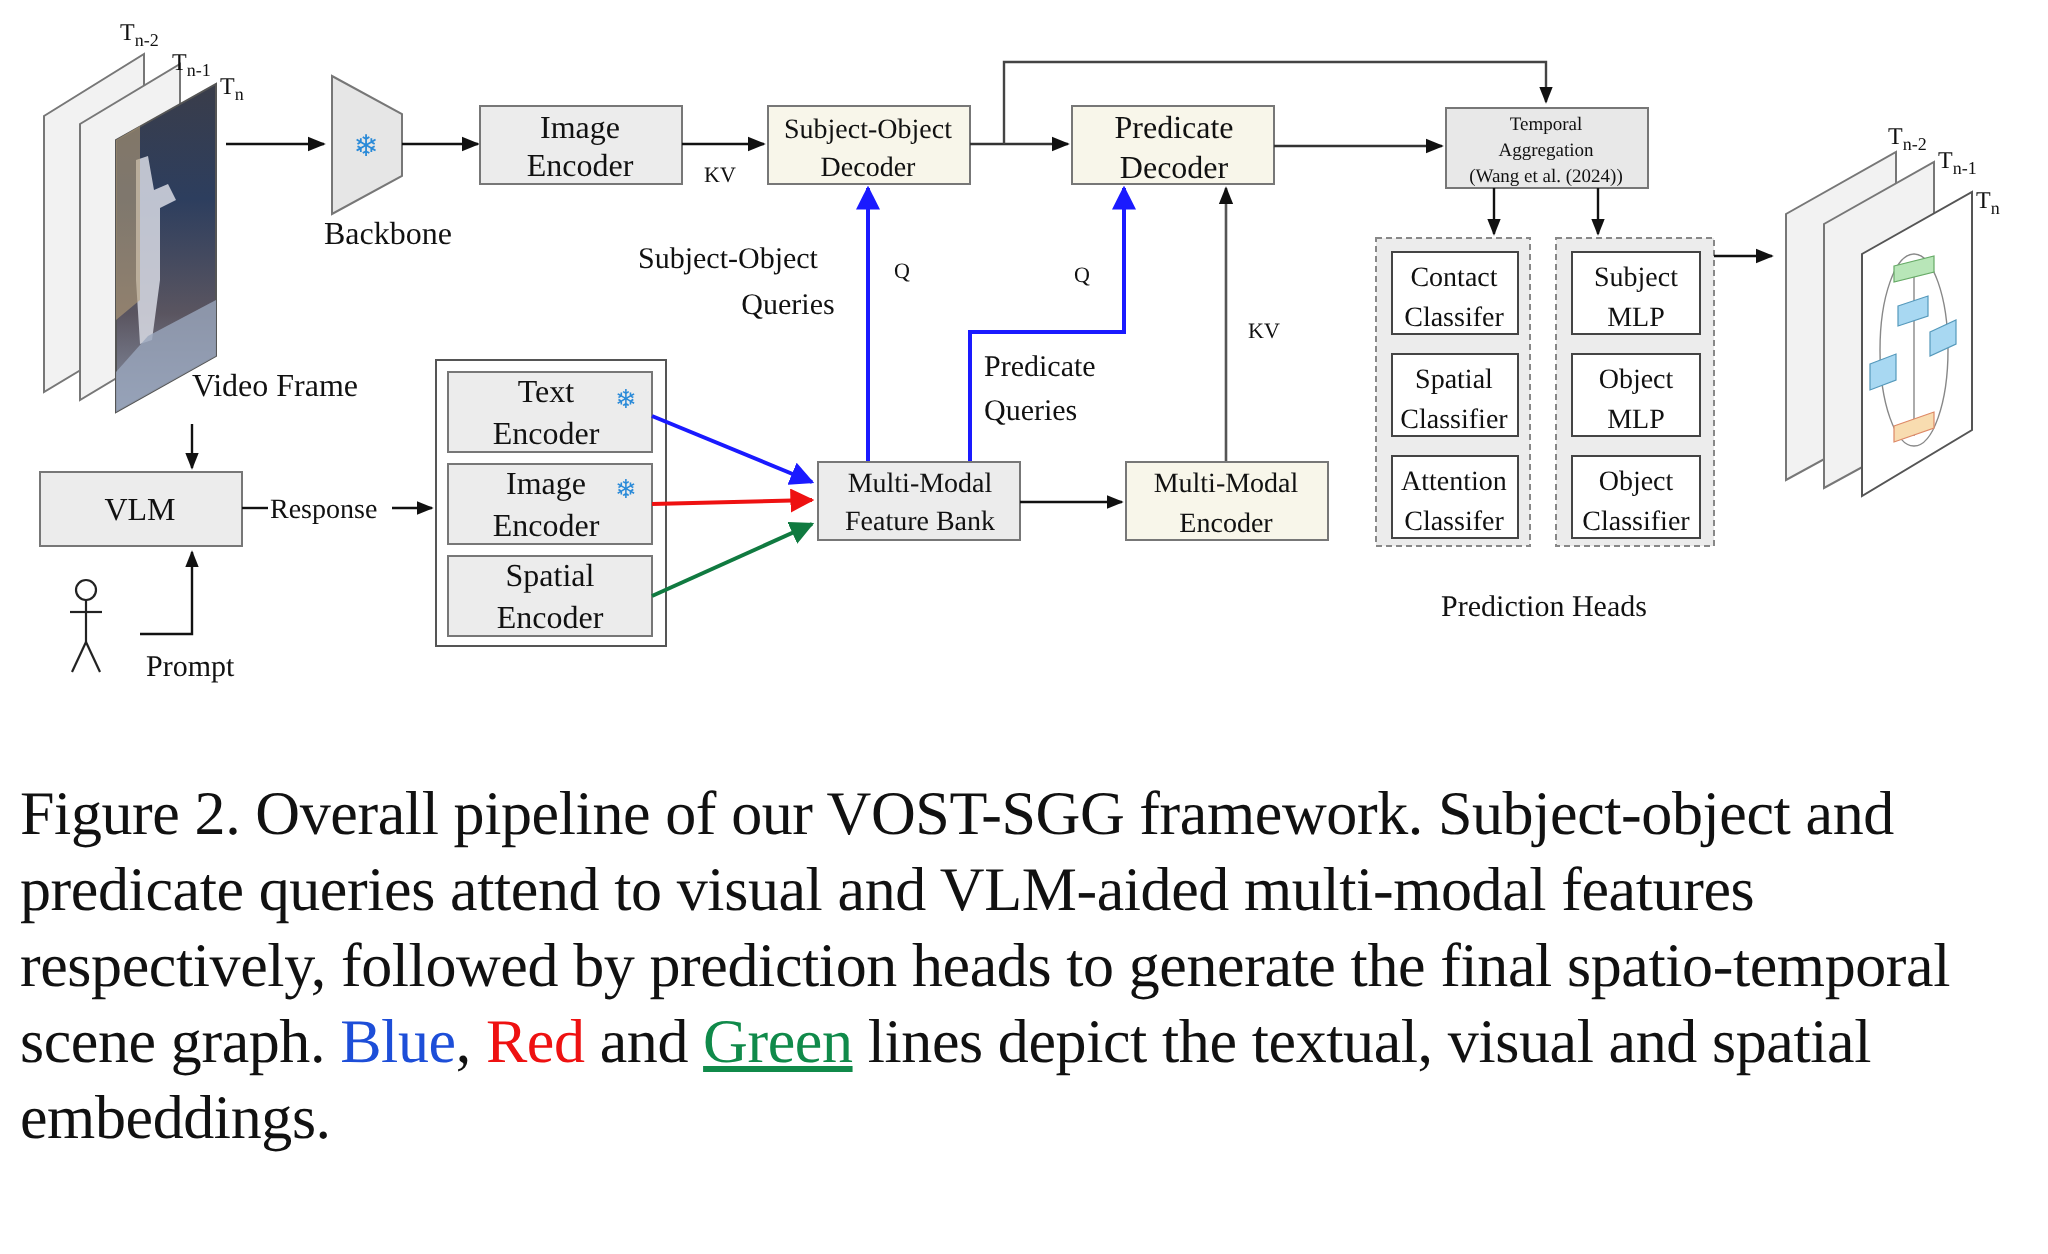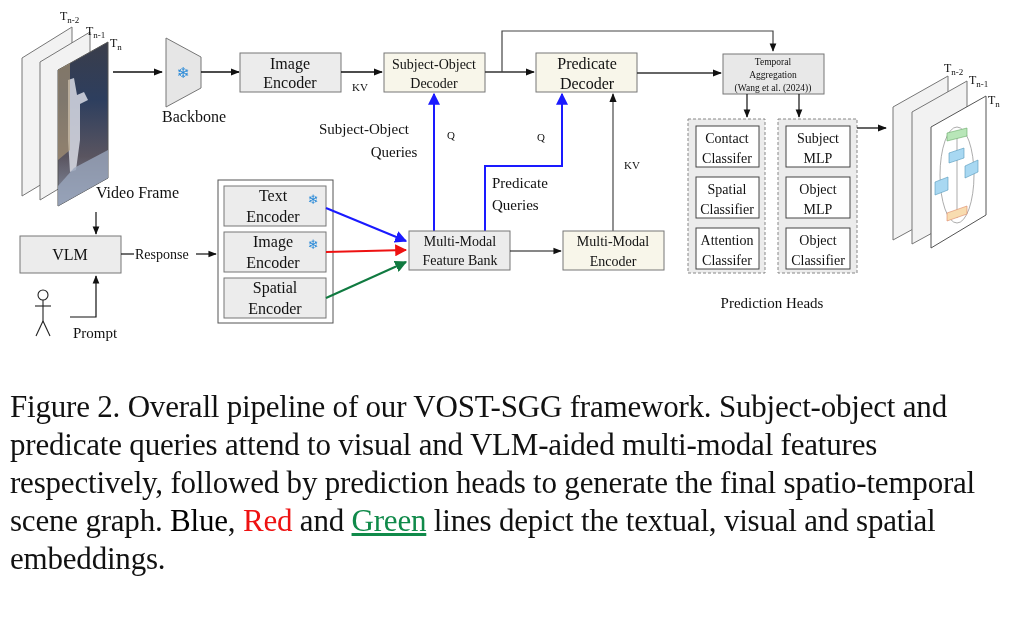--- a/index.html
+++ b/index.html
@@ -4,21 +4,21 @@
 <style>
   html, body { margin:0; padding:0; background:#ffffff; }
   body { width:1024px; height:627px; position:relative; overflow:hidden; font-family:"Liberation Serif", serif; }
   #diagram { position:absolute; left:0; top:0; }
   .lbl { font-family:"Liberation Serif", serif; fill:#111; }
   #caption {
     position:absolute; left:10px; top:388px; width:1000px;
     font-family:"Liberation Serif", serif; font-size:31px; line-height:38px; color:#111;
     letter-spacing:-0.2px;
   }
-  .c-blue { color:#000000;text-align:center; }
+  .c-blue { color:#1d4ed8;text-align:center; }
   .c-red { color:#ee1111;text-align:center; }
   .c-green { color:#108a4a;text-decoration:underline; }
 </style>
 </head>
 <body>
 
 <svg id="diagram" width="1024" height="380" viewBox="0 0 1024 380" xmlns="http://www.w3.org/2000/svg">
   <defs>
     <marker id="ah" viewBox="0 0 10 10" refX="9" refY="5" markerWidth="7" markerHeight="7" orient="auto-start-reverse">
       <path d="M0,1 L10,5 L0,9 Z" fill="#111"></path>

